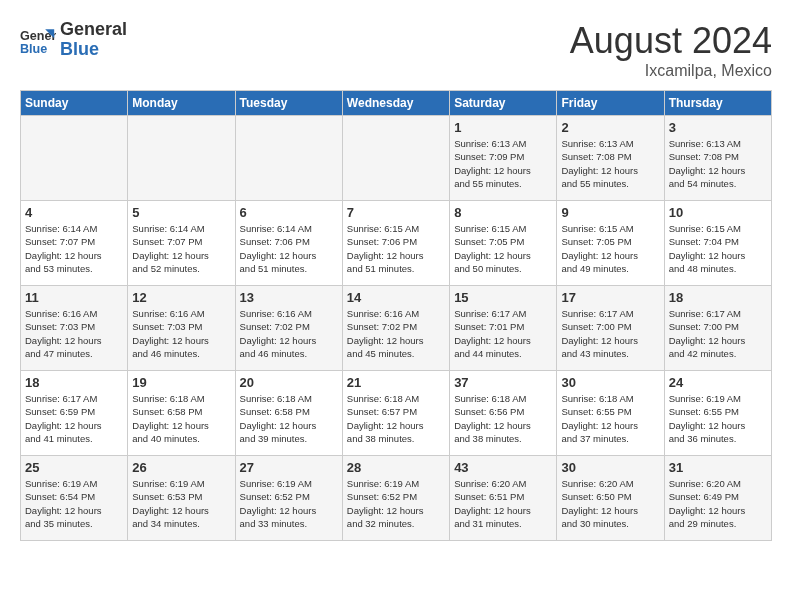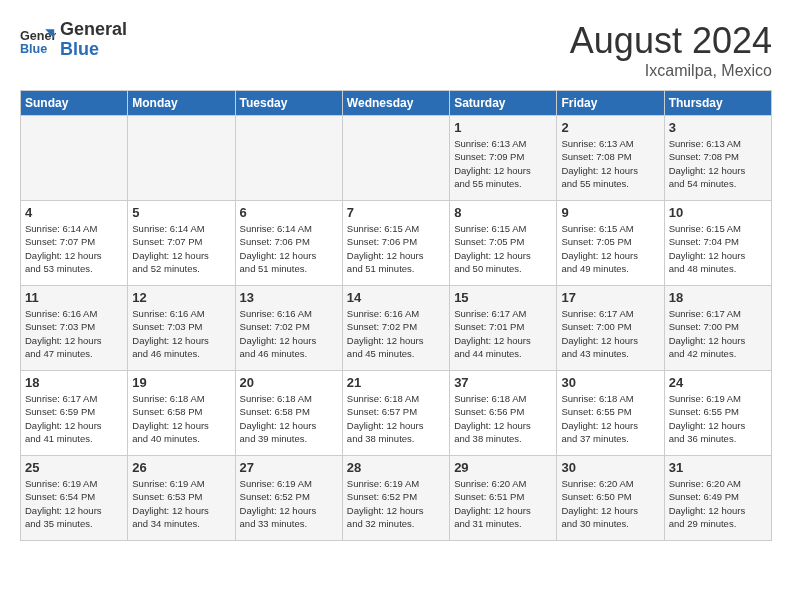--- a/index.html
+++ b/index.html
@@ -322,21 +322,21 @@
 and 33 minutes.</div>
         </td>
         <td>
           <span class="day-number">28</span>
           <div class="day-info" style="white-space: pre-line;">Sunrise: 6:19 AM
 Sunset: 6:52 PM
 Daylight: 12 hours
 and 32 minutes.</div>
         </td>
         <td>
-          <span class="day-number">29</span>
+          <span class="day-number">43</span>
           <div class="day-info" style="white-space: pre-line;">Sunrise: 6:20 AM
 Sunset: 6:51 PM
 Daylight: 12 hours
 and 31 minutes.</div>
         </td>
         <td>
           <span class="day-number">30</span>
           <div class="day-info" style="white-space: pre-line;">Sunrise: 6:20 AM
 Sunset: 6:50 PM
 Daylight: 12 hours

